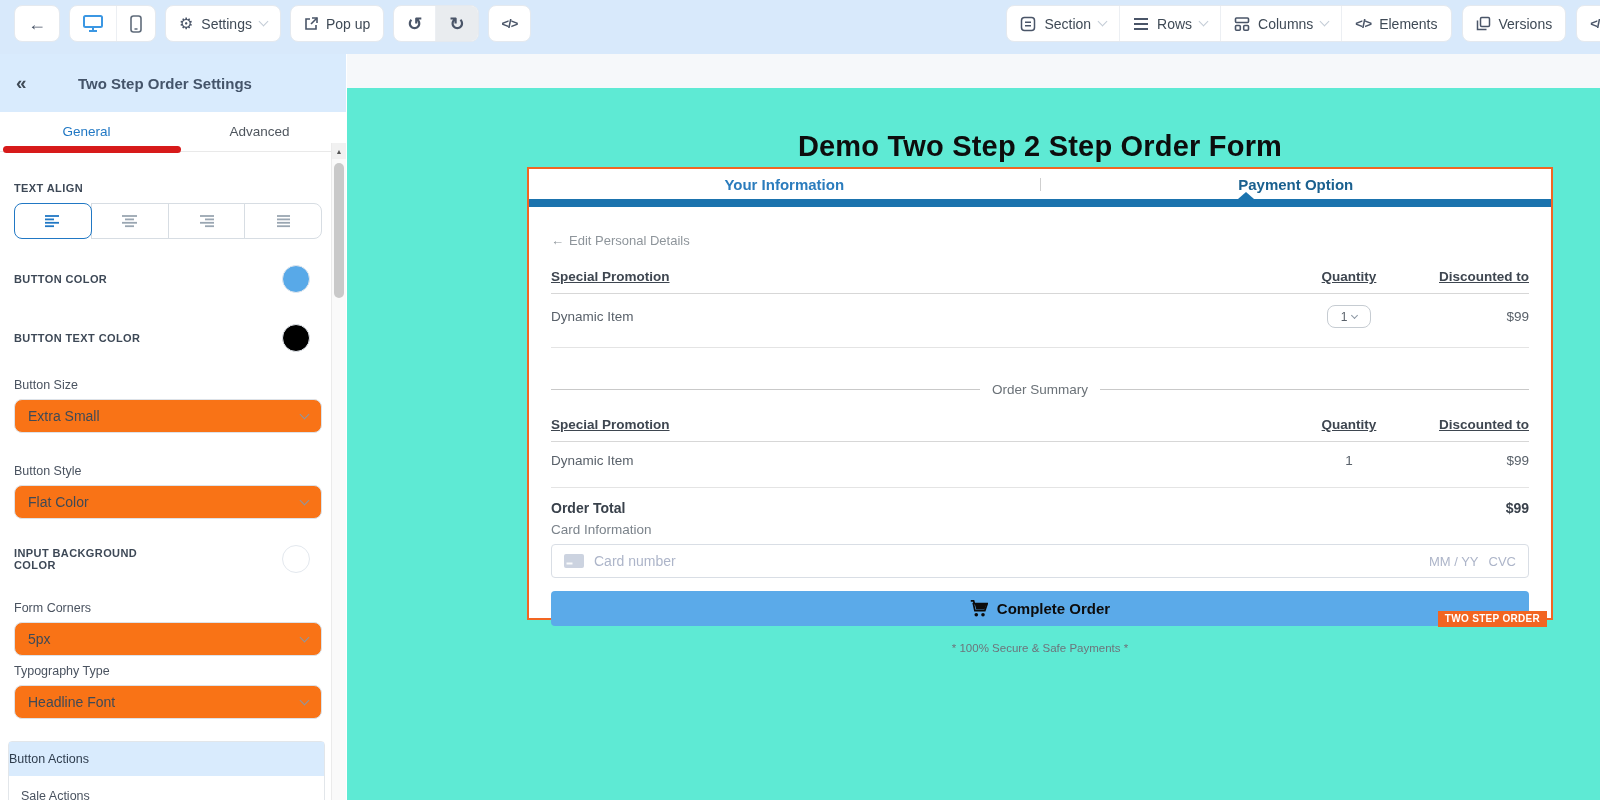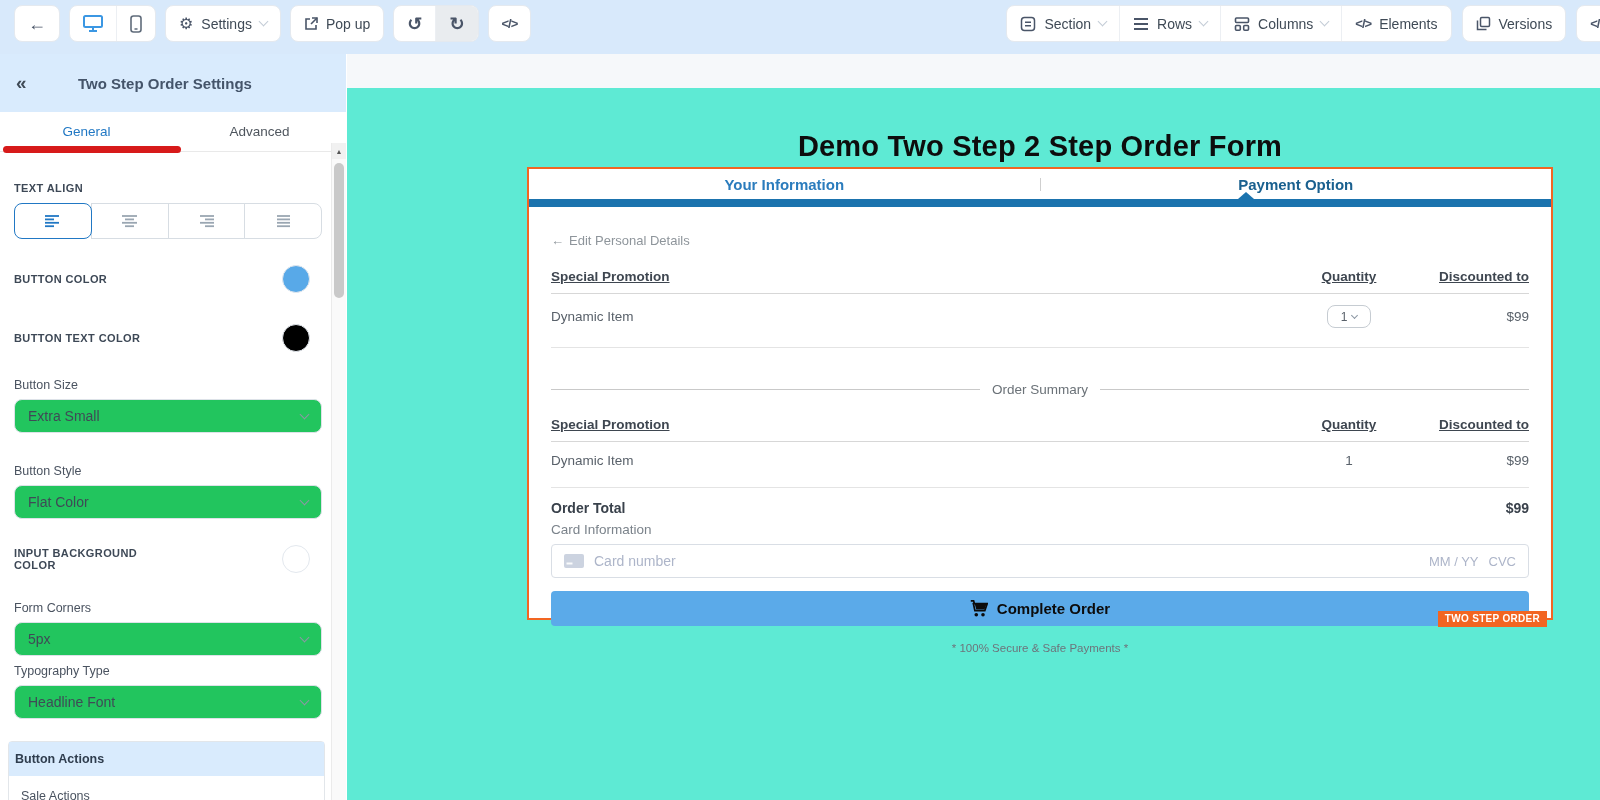--- a/index.html
+++ b/index.html
@@ -36,24 +36,24 @@
   .sb-content { padding:0 9px 0 14px; width:331px; }
   .cap-label { font-size:11px; font-weight:bold; color:#3d4856; letter-spacing:.4px; }
   .fld-label { font-size:12.5px; color:#4a5360; }
   .align-group { margin-top:9px; display:flex; width:308px; height:36px; }
   .align-btn { flex:1; background:#fff; border:1px solid #d7dde3; display:flex; align-items:center; justify-content:center; margin-left:-1px; }
   .align-btn:first-child { margin-left:0; border-radius:8px 0 0 8px; }
   .align-btn:last-child { border-radius:0 8px 8px 0; }
   .align-btn.active { border:1.5px solid #2178c4; border-radius:8px; z-index:2; }
   .color-row { display:flex; align-items:center; justify-content:space-between; padding-right:12px;gap:35px; }
   .swatch { width:28px; height:28px; border-radius:50%; border:1px solid #e3e8ee; flex:none; cursor:pointer; }
-  .sel { margin-top:7px; width:308px; height:34px; border:1px solid #dde2e8; border-radius:8px; background:#22c55e; display:flex; align-items:center; justify-content:space-between; padding:0 13px; font-size:14px; color:#3f4a56; }
+  .sel { margin-top:7px; width:308px; height:34px; border:1px solid #dde2e8; border-radius:8px; background:#f97316; display:flex; align-items:center; justify-content:space-between; padding:0 13px; font-size:14px; color:#3f4a56; }
   .sel .chev { border-color:#8b97a3; }
   .panel { margin:22px 0 0 -6px; width:317px; border:1px solid #e2e6ea; border-radius:4px; overflow:visible; }
-  .panel-header { background:#d9ebfd; padding:10px 6px; font-weight:bold; font-size:12.5px; color:#2f3d4e; }
+  .panel-header { background:#d9ebfd; padding:10px 0; font-weight:normal; font-size:12.5px; color:#2f3d4e; }
   .panel-body { padding:13px 12px 22px; background:#fff; }
   .panel-body .sel { width:100%; }
   .sb-scroll { position:absolute; right:0; top:89px; bottom:0; width:15px; background:#fafafa; border-left:1px solid #ebebeb; }
   .sb-scroll-up { height:16px; display:flex; align-items:center; justify-content:center; font-size:7px; color:#555; background:#f1f1f1; border:none; width:100%; }
   .sb-thumb { position:absolute; top:20px; left:2px; width:10px; height:135px; background:#c9c9c9; border-radius:5px; }
 
   
   .canvas { position:absolute; left:347px; top:54px; right:0; bottom:0; background:#5eead4; }
   .canvas-topstrip { position:absolute; top:0; left:0; right:0; height:34px; background:#f6f8fa; }
   .page-heading { position:absolute; left:180px; width:1026px; top:76px; text-align:center; font-size:29px; font-weight:bold; color:#0d0d0d; letter-spacing:.2px; }

